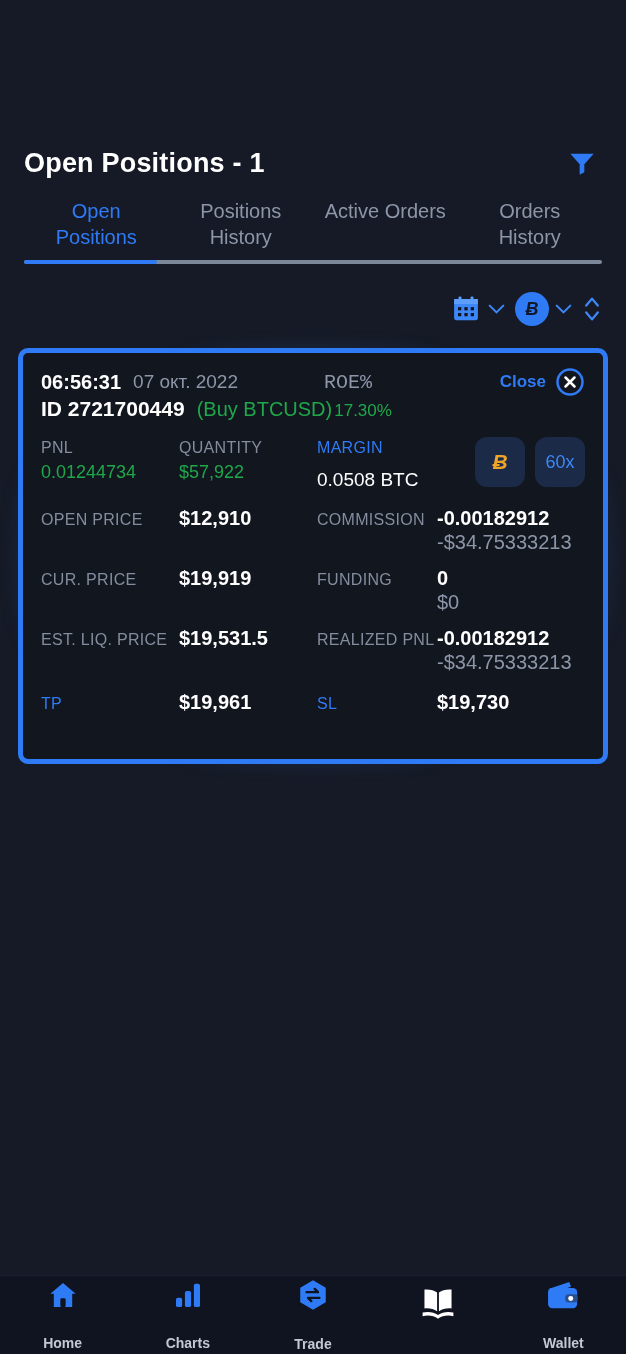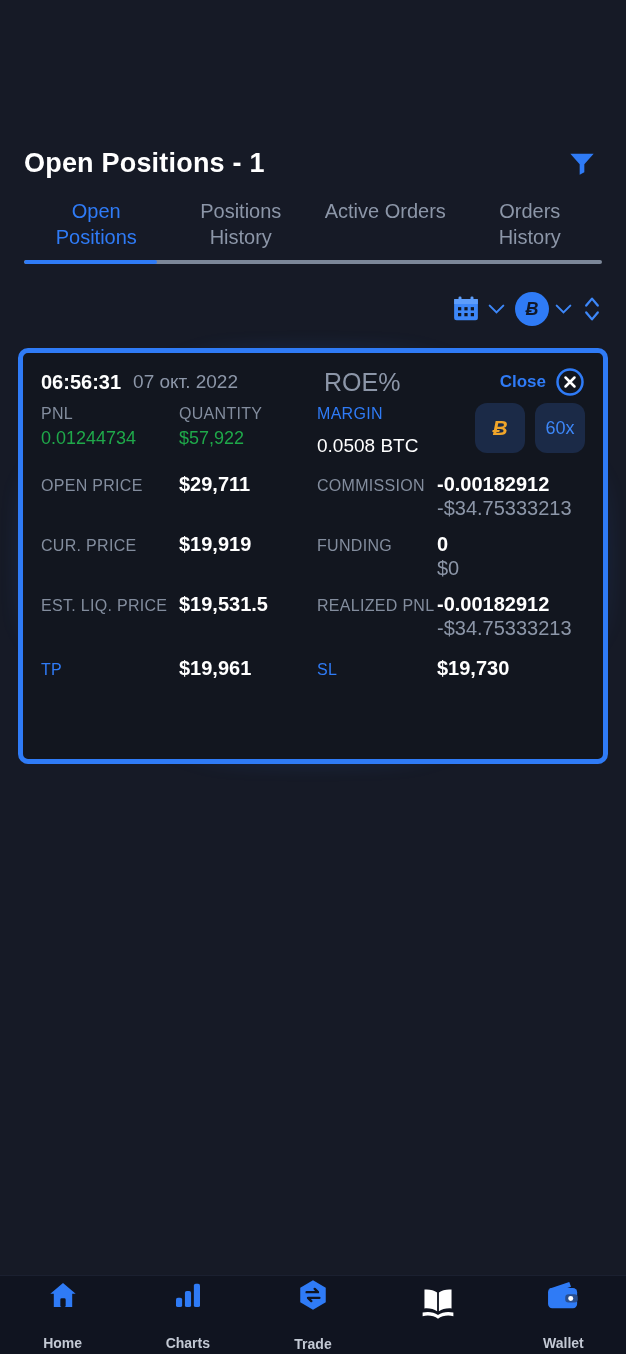--- a/index.html
+++ b/index.html
@@ -63,21 +63,21 @@
     position:absolute; left:18px; top:348px; width:590px; height:416px;
     border:5px solid #2f7bf6; border-radius:10px;
     background:#12161f;
     padding:14px 18px 10px;
   }
 
   
   .card-l1 { display:flex; align-items:center; height:30px; }
   .time { font-size:20px; font-weight:bold; color:#ffffff; }
   .date { font-size:19px; color:#8c96a8; margin-left:12px; }
-  .roe-label { font-size:25px; color:#8c96a8; margin-left:86px; }
+  .roe-label { font-size:20px; color:#8c96a8; margin-left:86px;font-family:Liberation Mono, monospace; }
   .close-wrap { margin-left:auto; display:flex; align-items:center; gap:9px; }
   .close-txt { font-size:17px; font-weight:bold; color:#2f7bf6; }
 
   
   .card-l2 { display:flex; align-items:baseline; height:34px; }
   .pid { font-size:21px; font-weight:bold; color:#ffffff; }
   .side { font-size:20px; color:#1fa84a; margin-left:12px; }
   .roe-val { font-size:17px; color:#1fa84a; margin-left:2px; }
 
   
@@ -194,20 +194,25 @@
     <div class="roe-label">ROE%</div>
     <div class="close-wrap">
       <span class="close-txt">Close</span>
       <svg width="30" height="30" viewBox="0 0 24 24">
         <circle cx="12" cy="12" r="10" stroke="#2f7bf6" stroke-width="2" fill="none"></circle>
         <path d="M8.4 8.4l7.2 7.2M15.6 8.4l-7.2 7.2" stroke="#ffffff" stroke-width="2" stroke-linecap="round"></path>
       </svg>
     </div>
   </div>
 
+  <div class="card-l2">
+    <div class="pid">ID 2721700449</div>
+    <div class="side">(Buy BTCUSD)</div>
+    <div class="roe-val">17.30%</div>
+  </div>
 
   <div class="stats">
 
     <div class="srow">
       <div class="c1">
         <div class="lbl">PNL</div>
         <div class="val green">0.01244734</div>
       </div>
       <div class="c2">
         <div class="lbl">QUANTITY</div>
@@ -223,21 +228,21 @@
         </div>
         <div class="badge">
           <span class="lev">60x</span>
         </div>
       </div>
     </div>
 
     <div class="frow">
       <div class="c1 lbl">OPEN PRICE</div>
       <div class="c2">
-        <div class="val">$29,711</div>
+        <div class="val">$12,910</div>
       </div>
       <div class="c3 lbl">COMMISSION</div>
       <div class="c4">
         <div class="val">-0.00182912</div>
         <div class="sub">-$34.75333213</div>
       </div>
     </div>
 
     <div class="frow">
       <div class="c1 lbl">CUR. PRICE</div>

